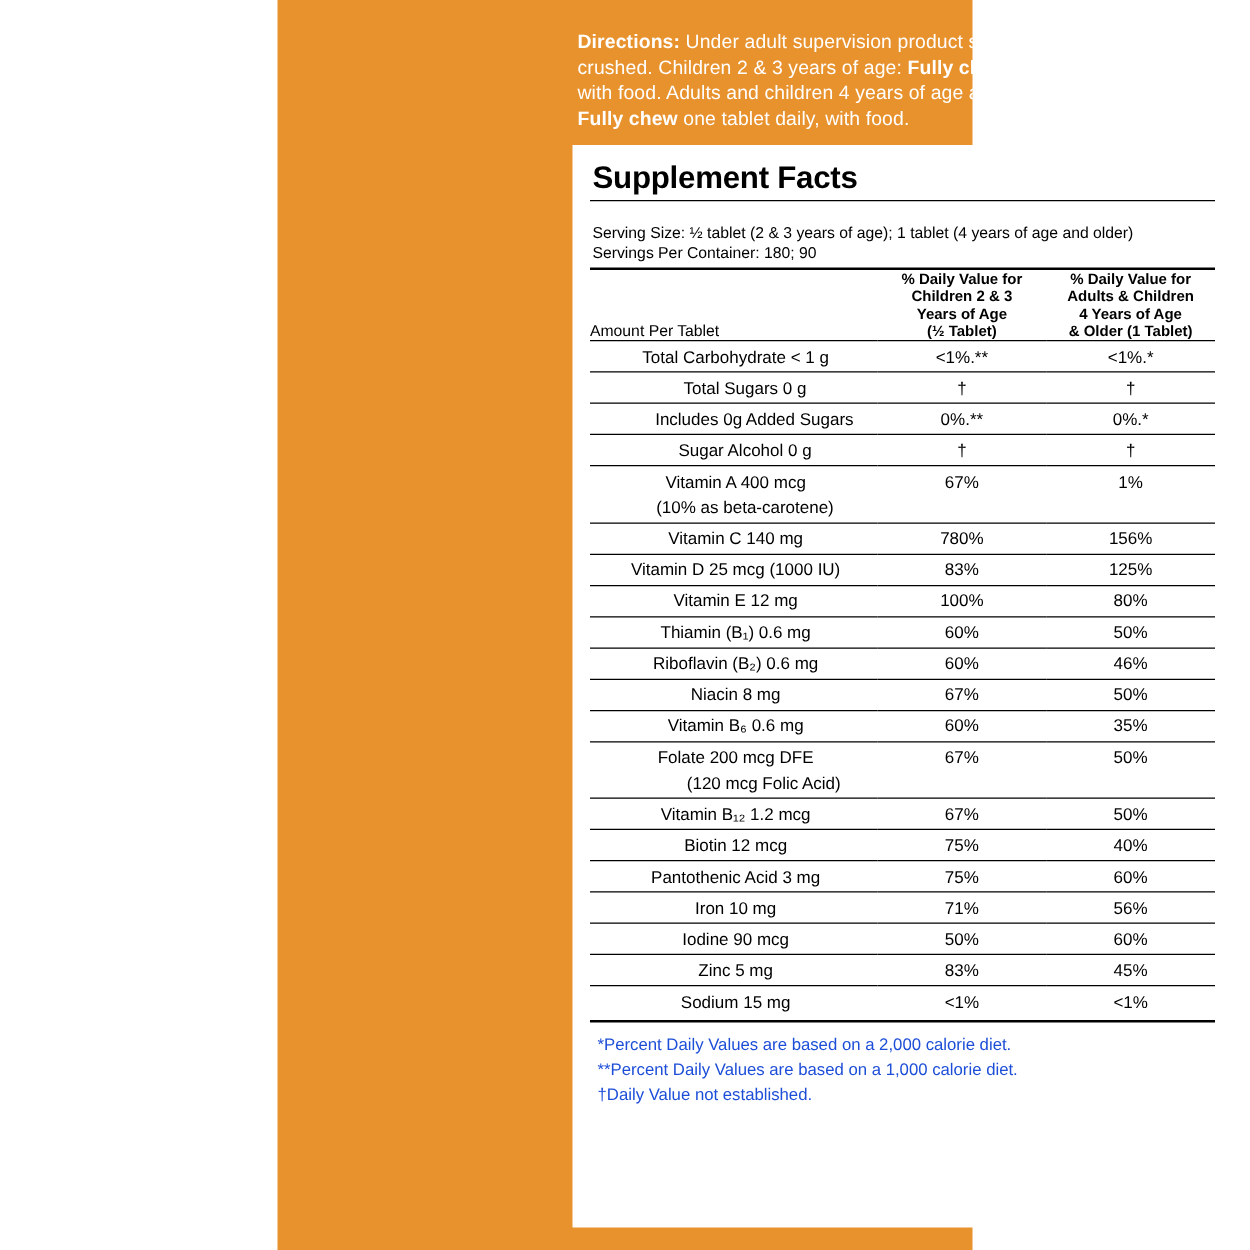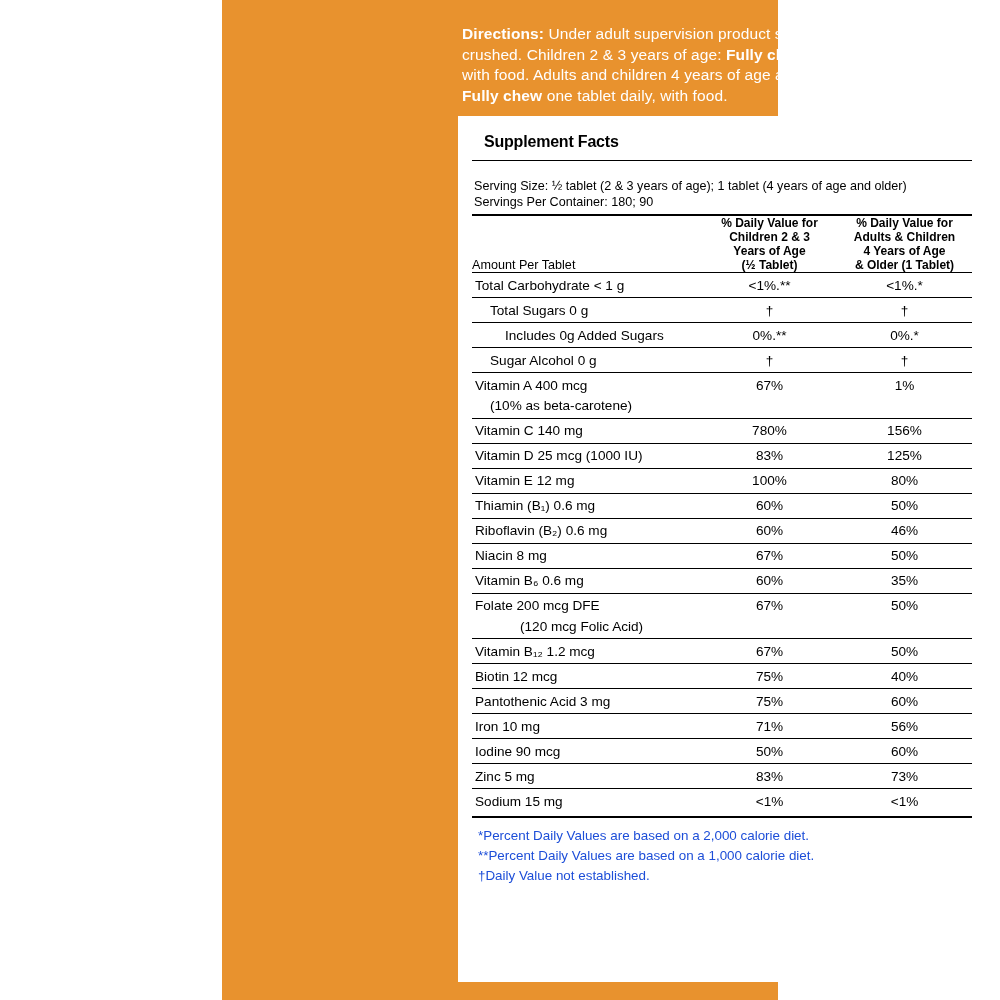--- a/index.html
+++ b/index.html
@@ -48,26 +48,26 @@
     left: 236px;
     top: 116px;
     width: 528px;
     height: 866px;
     background: #ffffff;
     box-sizing: border-box;
     padding: 10px 14px 8px 14px;
   }
 
   .facts-title {
-    font-size: 16px;
+    font-size: 25px;
     font-weight: bold;
     color: #000;
     letter-spacing: -0.2px;
     line-height: 28px;
-    margin: 2px 0 4px 12px;
+    margin: 2px 0 4px 2px;
   }
 
   .serving-line {
     font-size: 12.6px;
     color: #000;
     line-height: 16px;
     margin-left: 2px;
   }
   .rule-med {
     border-top: 2.5px solid #000;
@@ -83,21 +83,21 @@
     width: 100%;
     border-collapse: collapse;
     font-size: 13.4px;
     color: #000;
   }
   table.facts td, table.facts th {
     padding: 0;
     vertical-align: bottom;
   }
 
-  .col-name { width: 46%; text-align: left; }
+  .col-name { width: 46%; text-align: center; }
   .col-dv1 { width: 27%; text-align: center; }
   .col-dv2 { width: 27%; text-align: center; }
 
   .hdr-amount {
     font-size: 12.6px;
     font-weight: normal;
     text-align: left;
     padding-bottom: 3px;
     padding-left: 2px;
   }
@@ -275,21 +275,21 @@
           <td class="col-dv2">56%</td>
         </tr>
         <tr class="row">
           <td class="col-name">Iodine 90 mcg</td>
           <td class="col-dv1">50%</td>
           <td class="col-dv2">60%</td>
         </tr>
         <tr class="row">
           <td class="col-name">Zinc 5 mg</td>
           <td class="col-dv1">83%</td>
-          <td class="col-dv2">73%</td>
+          <td class="col-dv2">45%</td>
         </tr>
         <tr class="row">
           <td class="col-name">Sodium 15 mg</td>
           <td class="col-dv1">&lt;1%</td>
           <td class="col-dv2">&lt;1%</td>
         </tr>
       </tbody>
         </table>
 
       <div class="rule-med" style="margin-top:3px;"></div>

